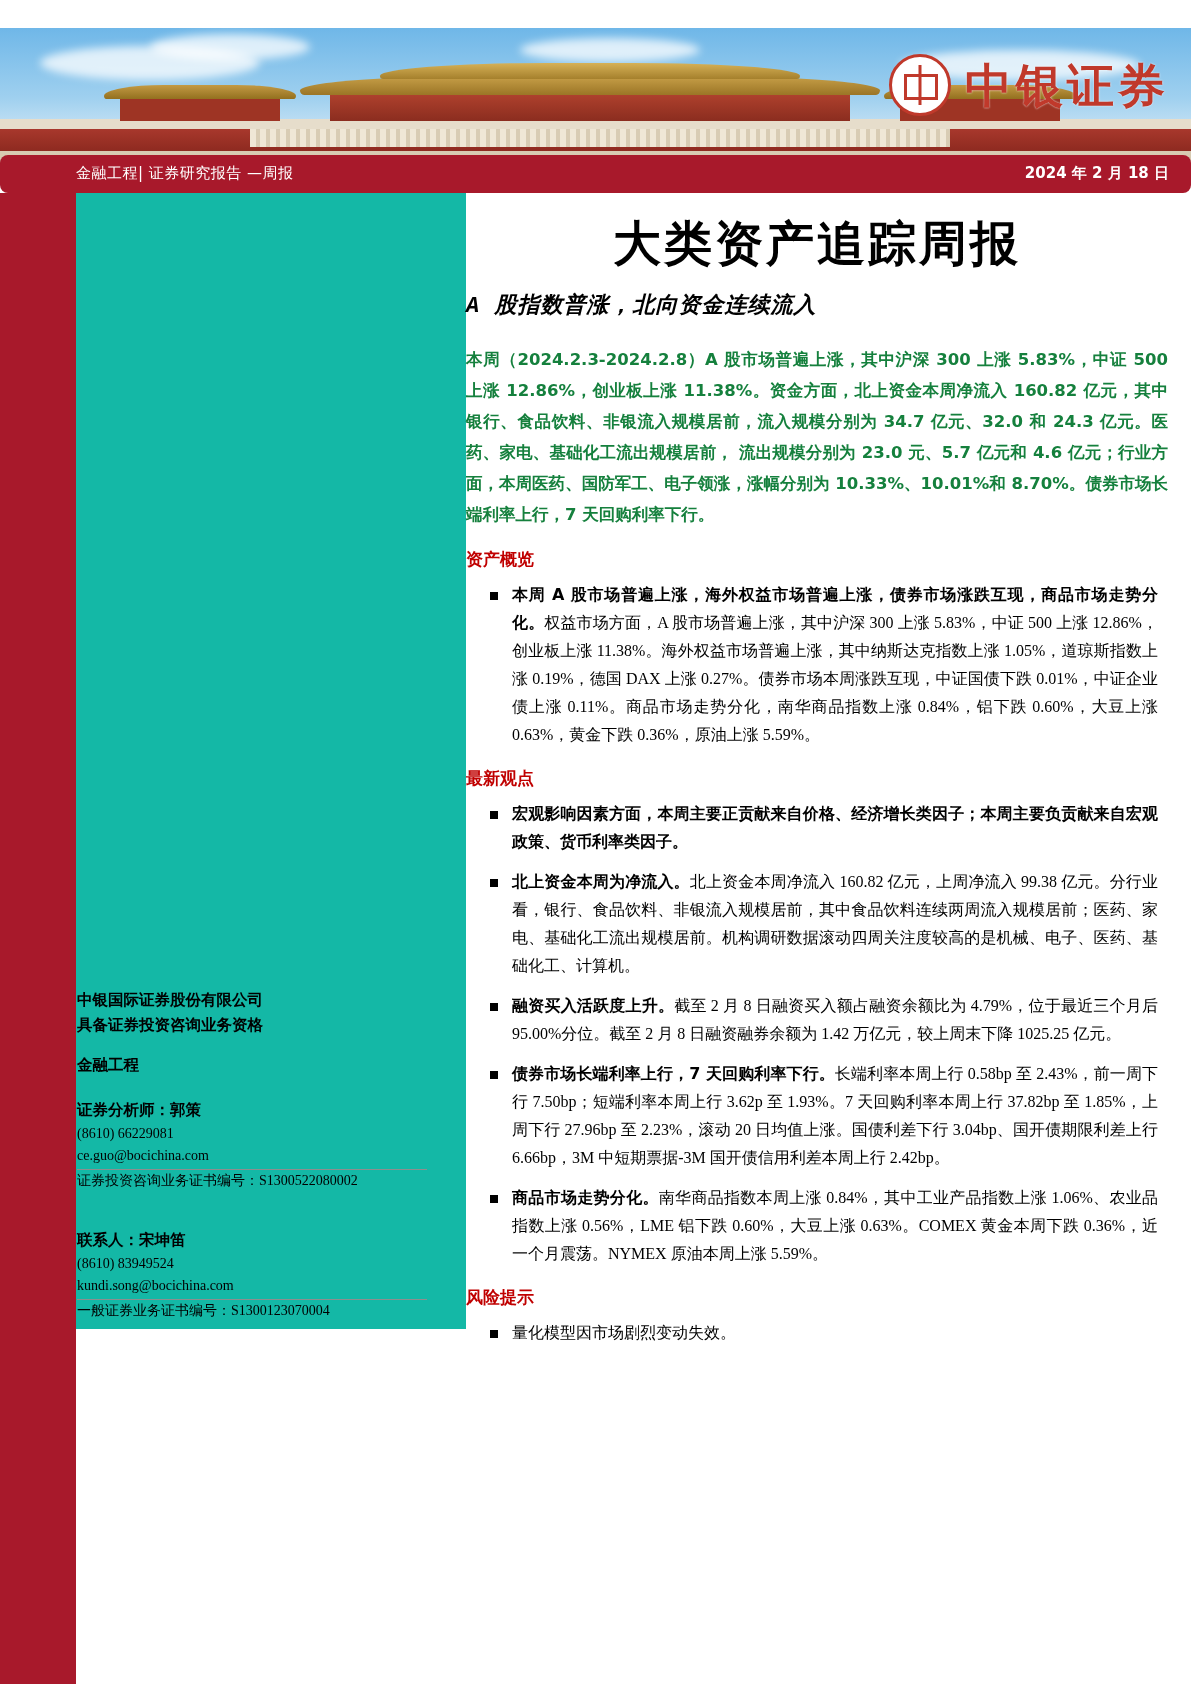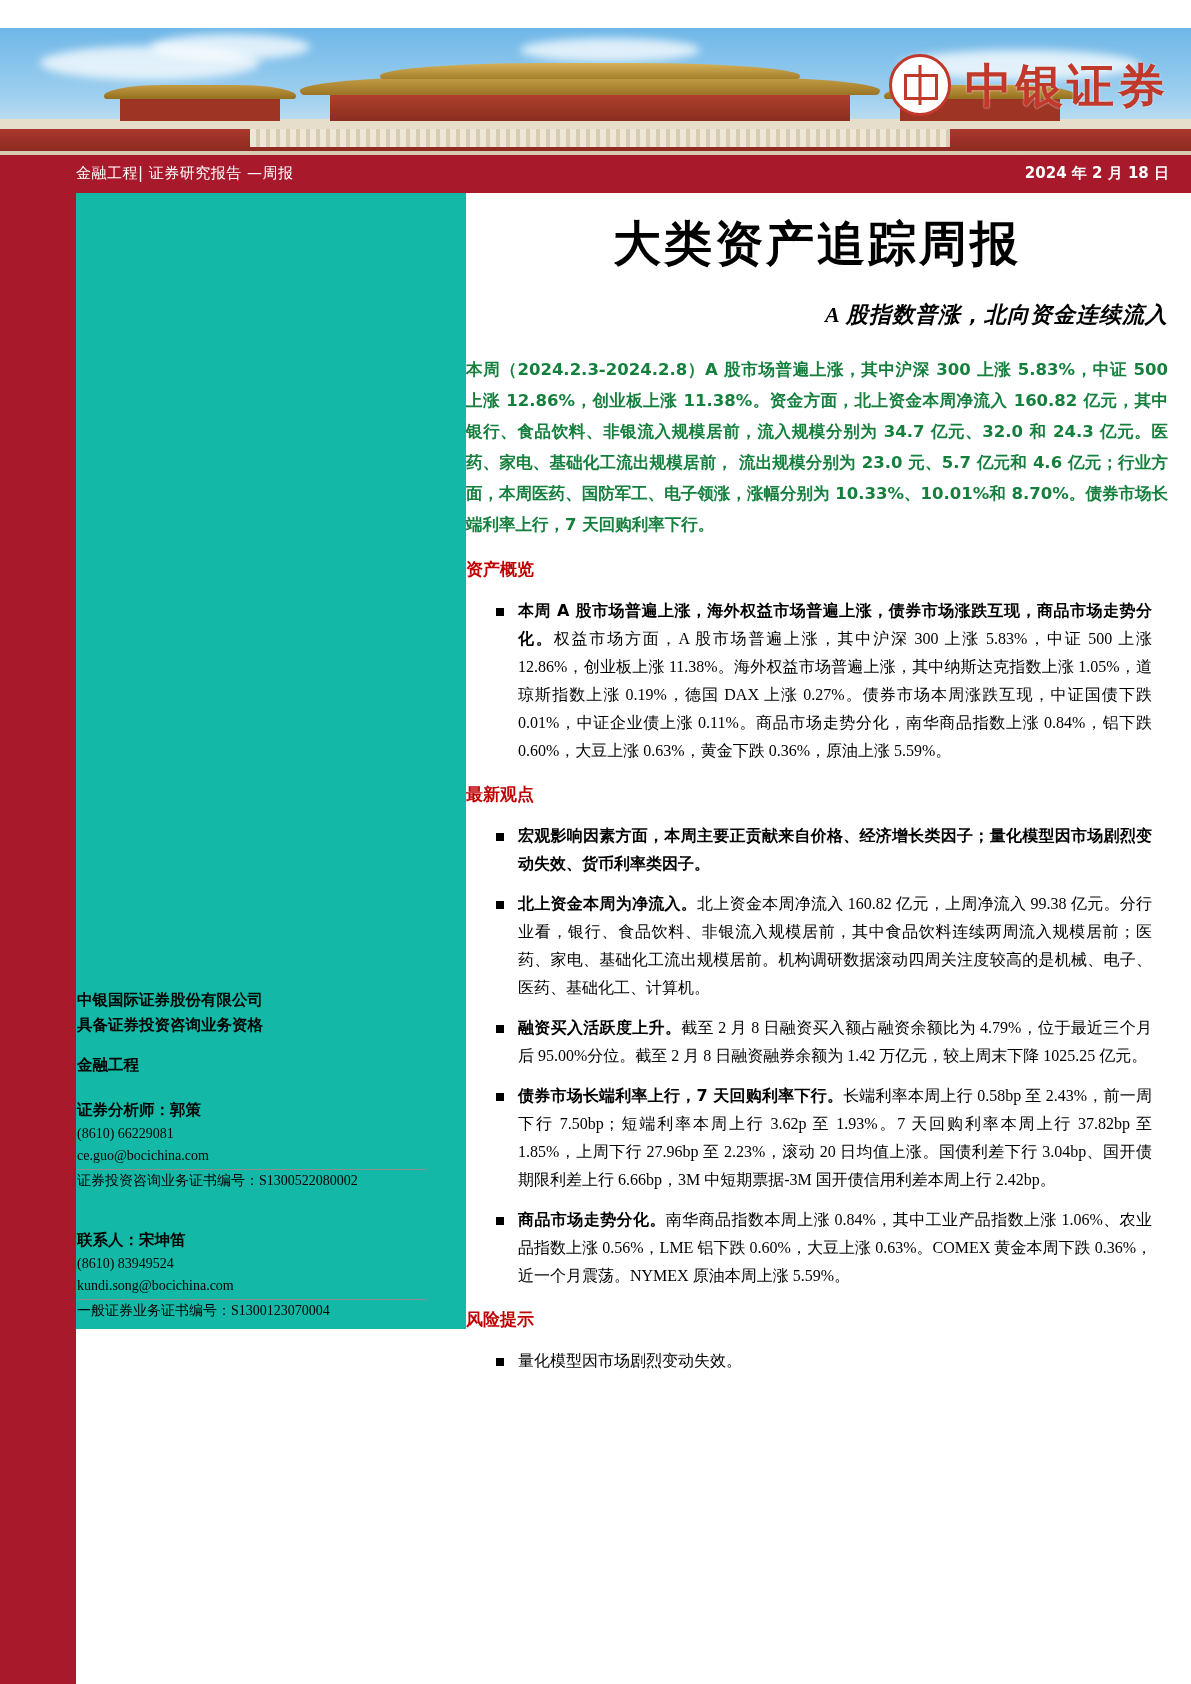--- a/index.html
+++ b/index.html
@@ -119,20 +119,21 @@
     text-shadow: 0 0 2px rgba(255,255,255,0.9);
   }
 
   
   .ribbon {
     position: absolute;
     left: 0; top: 155px;
     width: 1191px; height: 38px;
     background: #a8192b;
     color: #ffffff;
+    border-radius: 8px;
   }
   .ribbon-left {
     position: absolute; left: 76px; top: 9px;
     font-family: "DejaVu Sans", sans-serif;
     font-size: 15px;
     letter-spacing: 0.5px;
   }
   .ribbon-right {
     position: absolute; right: 22px; top: 9px;
     font-family: "DejaVu Sans", sans-serif;
@@ -193,26 +194,26 @@
   .doc-title {
     font-family: "DejaVu Sans", sans-serif;
     font-weight: bold;
     font-size: 48px;
     text-align: center;
     letter-spacing: 3px;
     margin: 12px 0 0 0;
     color: #000;
   }
   .doc-subtitle {
-    font-family: Liberation Serif, serif;
+    font-family: Liberation Mono, monospace;
     font-weight: bold;
     font-style: italic;
     font-size: 22px;
-    text-align: right;
-    margin: 24px 0 0 0;
+    text-align: left;
+    margin: 14px 0 0 0;
     letter-spacing: 1px;
     color: #000;
   }
   .abstract {
     font-family: "DejaVu Sans", sans-serif;
     font-weight: bold;
     font-size: 16.5px;
     line-height: 31px;
     text-align: justify;
     margin: 24px 0 0 0;
@@ -220,21 +221,21 @@
   }
   .sec-head {
     color: #c00000;
     font-family: "DejaVu Sans", sans-serif;
     font-weight: bold;
     font-size: 17px;
     margin: 18px 0 6px 0;
   }
   ul.bullets {
     list-style: none;
-    margin: 16px;
+    margin: 10px;
     padding: 0;
   }
   ul.bullets > li {
     position: relative;
     padding-left: 36px;
     margin-bottom: 12px;
     font-family: "Liberation Serif", serif;
     font-size: 16px;
     line-height: 28px;
     text-align: justify;
@@ -319,21 +320,21 @@
   <div class="sec-head">资产概览</div>
   <ul class="bullets">
     <li>
       <span class="b">本周 A 股市场普遍上涨，海外权益市场普遍上涨，债券市场涨跌互现，商品市场走势分化。</span><span>权益市场方面，A 股市场普遍上涨，其中沪深 300 上涨 5.83%，中证 500 上涨 12.86%，创业板上涨 11.38%。海外权益市场普遍上涨，其中纳斯达克指数上涨 1.05%，道琼斯指数上涨 0.19%，德国 DAX 上涨 0.27%。债券市场本周涨跌互现，中证国债下跌 0.01%，中证企业债上涨 0.11%。商品市场走势分化，南华商品指数上涨 0.84%，铝下跌 0.60%，大豆上涨 0.63%，黄金下跌 0.36%，原油上涨 5.59%。</span>
     </li>
   </ul>
 
   <div class="sec-head">最新观点</div>
   <ul class="bullets">
     <li>
-      <span class="b">宏观影响因素方面，本周主要正贡献来自价格、经济增长类因子；量化模型因市场剧烈变动失效、货币利率类因子。</span><span></span>
+      <span class="b">宏观影响因素方面，本周主要正贡献来自价格、经济增长类因子；本周主要负贡献来自宏观政策、货币利率类因子。</span><span></span>
     </li>
     <li>
       <span class="b">北上资金本周为净流入。</span><span>北上资金本周净流入 160.82 亿元，上周净流入 99.38 亿元。分行业看，银行、食品饮料、非银流入规模居前，其中食品饮料连续两周流入规模居前；医药、家电、基础化工流出规模居前。机构调研数据滚动四周关注度较高的是机械、电子、医药、基础化工、计算机。</span>
     </li>
     <li>
       <span class="b">融资买入活跃度上升。</span><span>截至 2 月 8 日融资买入额占融资余额比为 4.79%，位于最近三个月后 95.00%分位。截至 2 月 8 日融资融券余额为 1.42 万亿元，较上周末下降 1025.25 亿元。</span>
     </li>
     <li>
       <span class="b">债券市场长端利率上行，7 天回购利率下行。</span><span>长端利率本周上行 0.58bp 至 2.43%，前一周下行 7.50bp；短端利率本周上行 3.62p 至 1.93%。7 天回购利率本周上行 37.82bp 至 1.85%，上周下行 27.96bp 至 2.23%，滚动 20 日均值上涨。国债利差下行 3.04bp、国开债期限利差上行 6.66bp，3M 中短期票据-3M 国开债信用利差本周上行 2.42bp。</span>
     </li>

